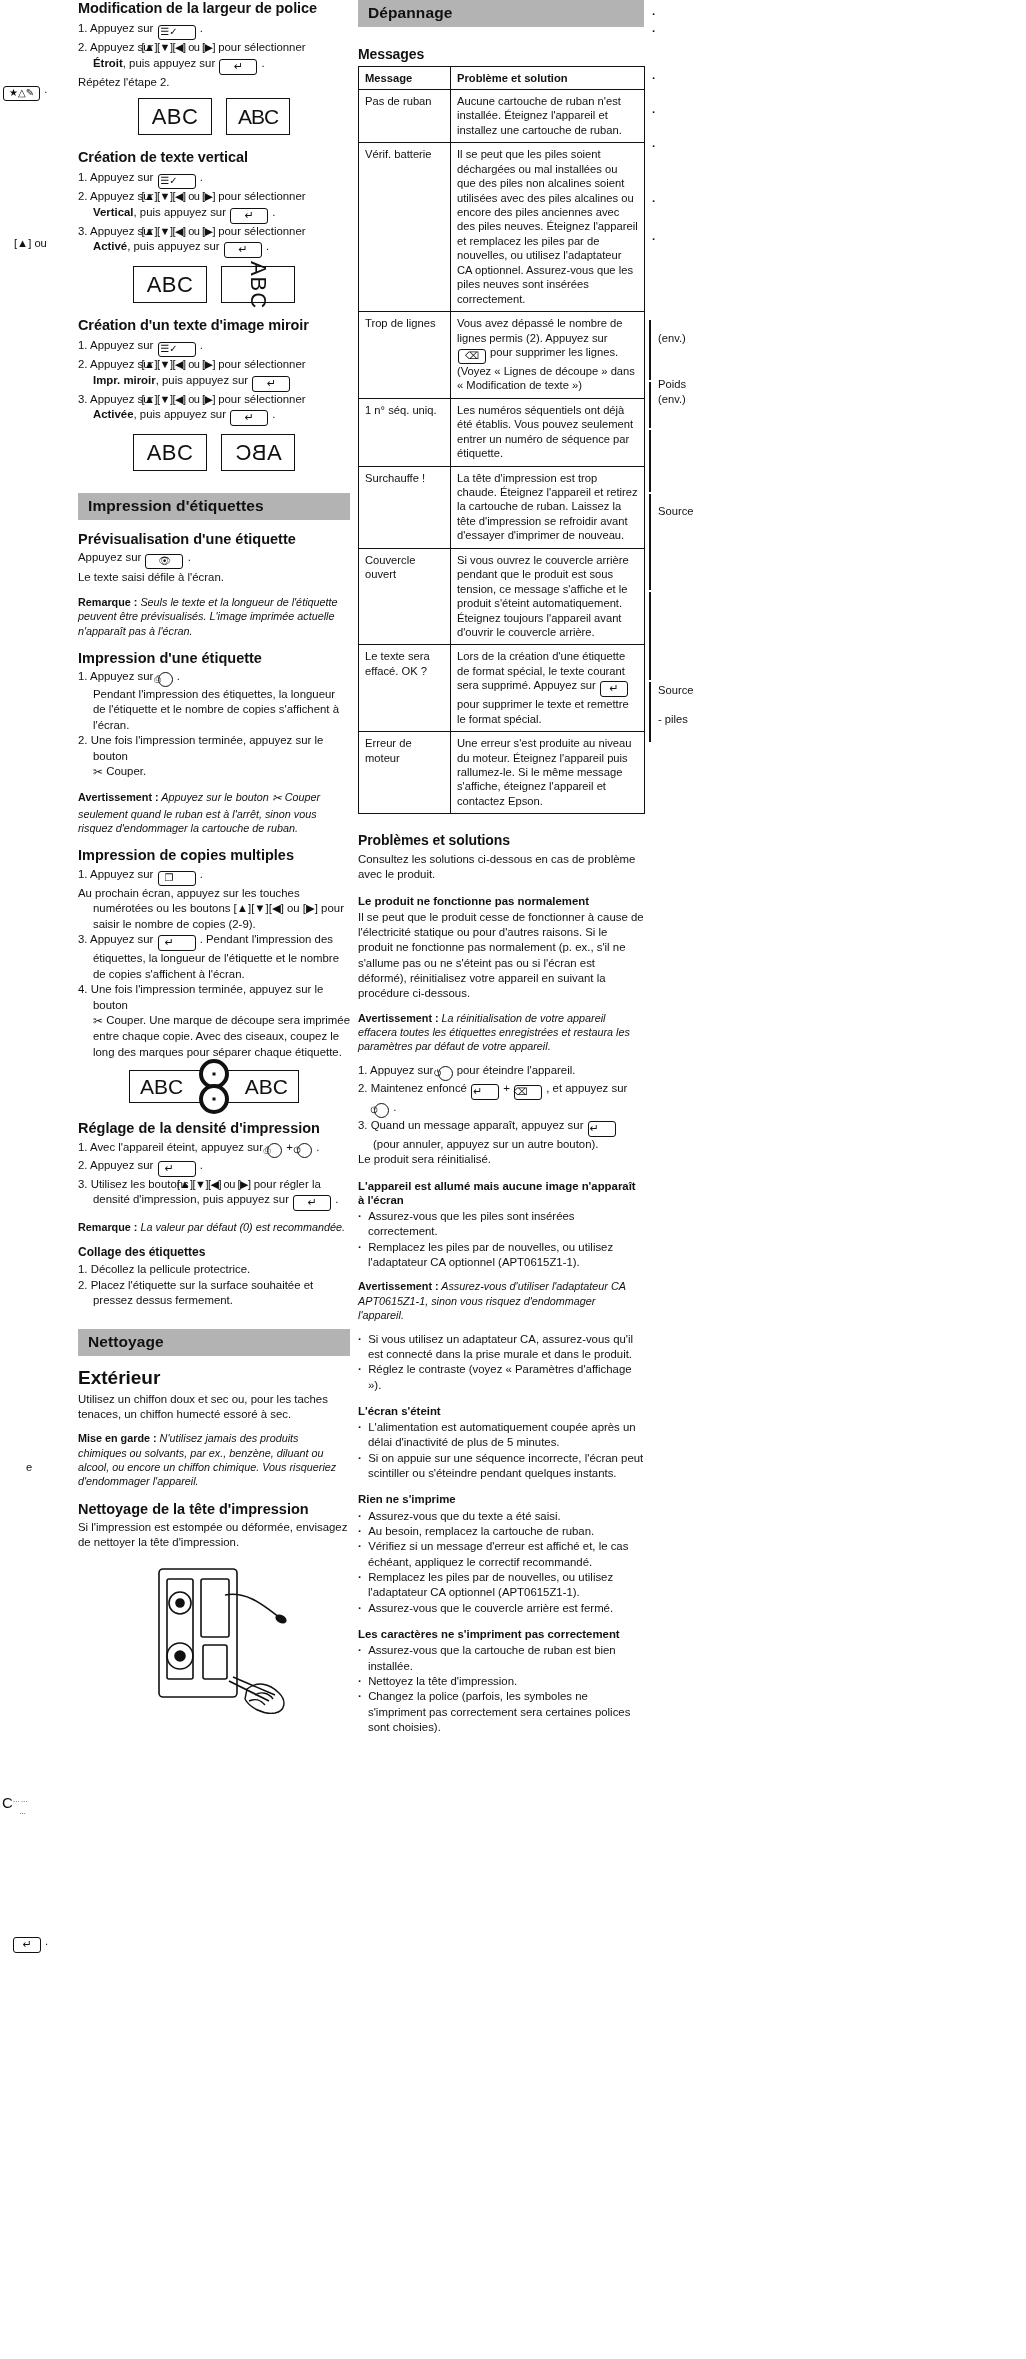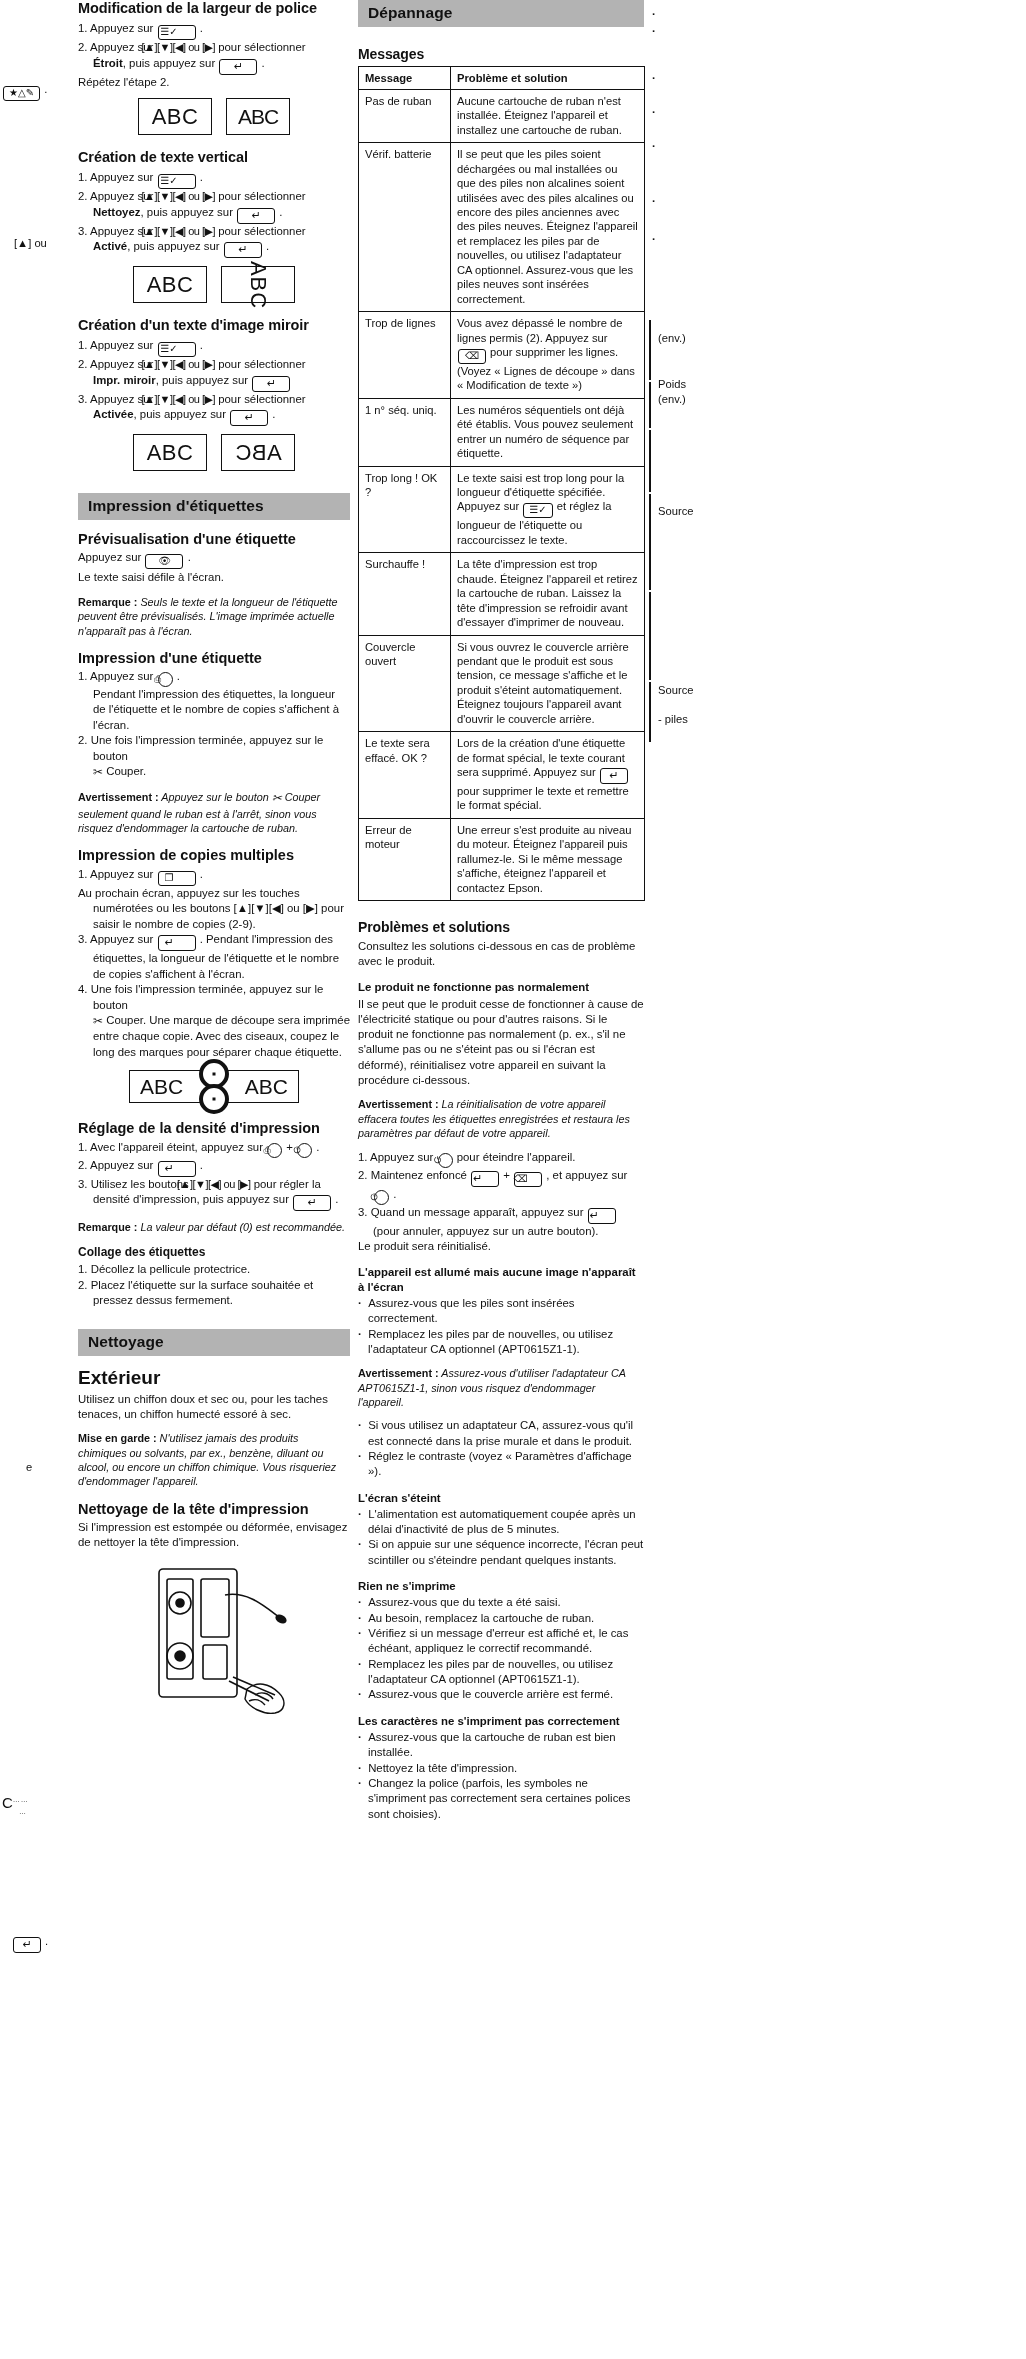--- a/index.html
+++ b/index.html
@@ -169,21 +169,21 @@
     </ol>
     <div class="abcrow">
       <div class="abcbox">ABC</div>
       <div class="abcbox narrow">ABC</div>
     </div>
 
     <h3>Création de texte vertical</h3>
     <ol class="steps">
       <li>1. Appuyez sur <span class="key">☰✓</span> .</li>
       <li>2. Appuyez sur <span class="brk">[▲][▼][◀] ou [▶]</span> pour sélectionner
-        <span class="cont"><b>Nettoyez</b>, puis appuyez sur <span class="key"><span class="enterglyph">↵</span></span> .</span></li>
+        <span class="cont"><b>Vertical</b>, puis appuyez sur <span class="key"><span class="enterglyph">↵</span></span> .</span></li>
       <li>3. Appuyez sur <span class="brk">[▲][▼][◀] ou [▶]</span> pour sélectionner
         <span class="cont"><b>Activé</b>, puis appuyez sur <span class="key"><span class="enterglyph">↵</span></span> .</span></li>
     </ol>
     <div class="abcrow">
       <div class="abcbox">ABC</div>
       <div class="abcbox">
           <span class="vert">ABC</span>
         </div>
     </div>
 
@@ -311,24 +311,20 @@
         </tr>
         <tr>
           <td>Trop de lignes</td>
           <td><span>Vous avez dépassé le nombre de lignes permis (2). Appuyez sur </span><span class="key sm">⌫</span><span> pour supprimer les lignes. (Voyez « Lignes de découpe » dans « Modification de texte »)</span></td>
         </tr>
         <tr>
           <td>1 n° séq. uniq.</td>
           <td>Les numéros séquentiels ont déjà été établis. Vous pouvez seulement entrer un numéro de séquence par étiquette.</td>
         </tr>
         <tr>
-          <td>Trop long ! OK ?</td>
-          <td><span>Le texte saisi est trop long pour la longueur d'étiquette spécifiée. Appuyez sur </span><span class="key sm">☰✓</span><span> et réglez la longueur de l'étiquette ou raccourcissez le texte.</span></td>
-        </tr>
-        <tr>
           <td>Surchauffe !</td>
           <td>La tête d'impression est trop chaude. Éteignez l'appareil et retirez la cartouche de ruban. Laissez la tête d'impression se refroidir avant d'essayer d'imprimer de nouveau.</td>
         </tr>
         <tr>
           <td>Couvercle ouvert</td>
           <td>Si vous ouvrez le couvercle arrière pendant que le produit est sous tension, ce message s'affiche et le produit s'éteint automatiquement. Éteignez toujours l'appareil avant d'ouvrir le couvercle arrière.</td>
         </tr>
         <tr>
           <td>Le texte sera effacé. OK ?</td>
           <td><span>Lors de la création d'une étiquette de format spécial, le texte courant sera supprimé. Appuyez sur </span><span class="key sm"><span class="enterglyph">↵</span></span><span> pour supprimer le texte et remettre le format spécial.</span></td>

